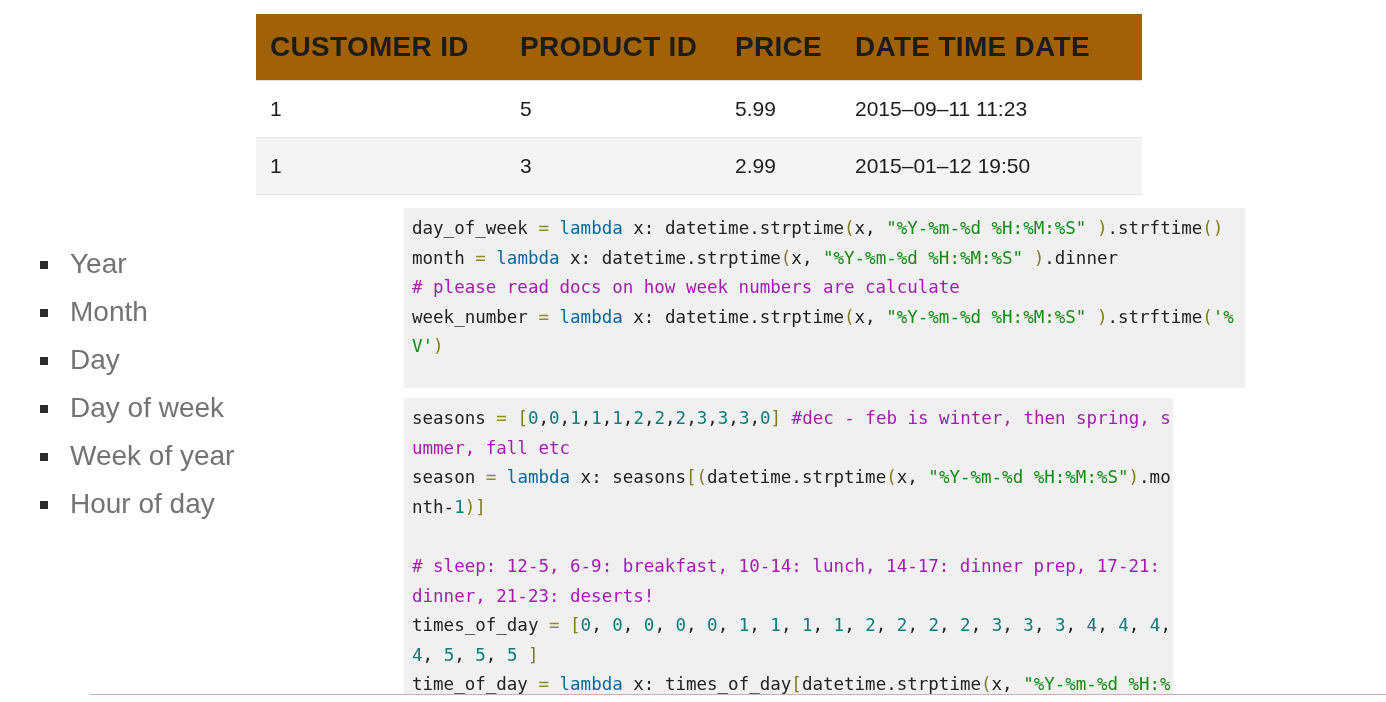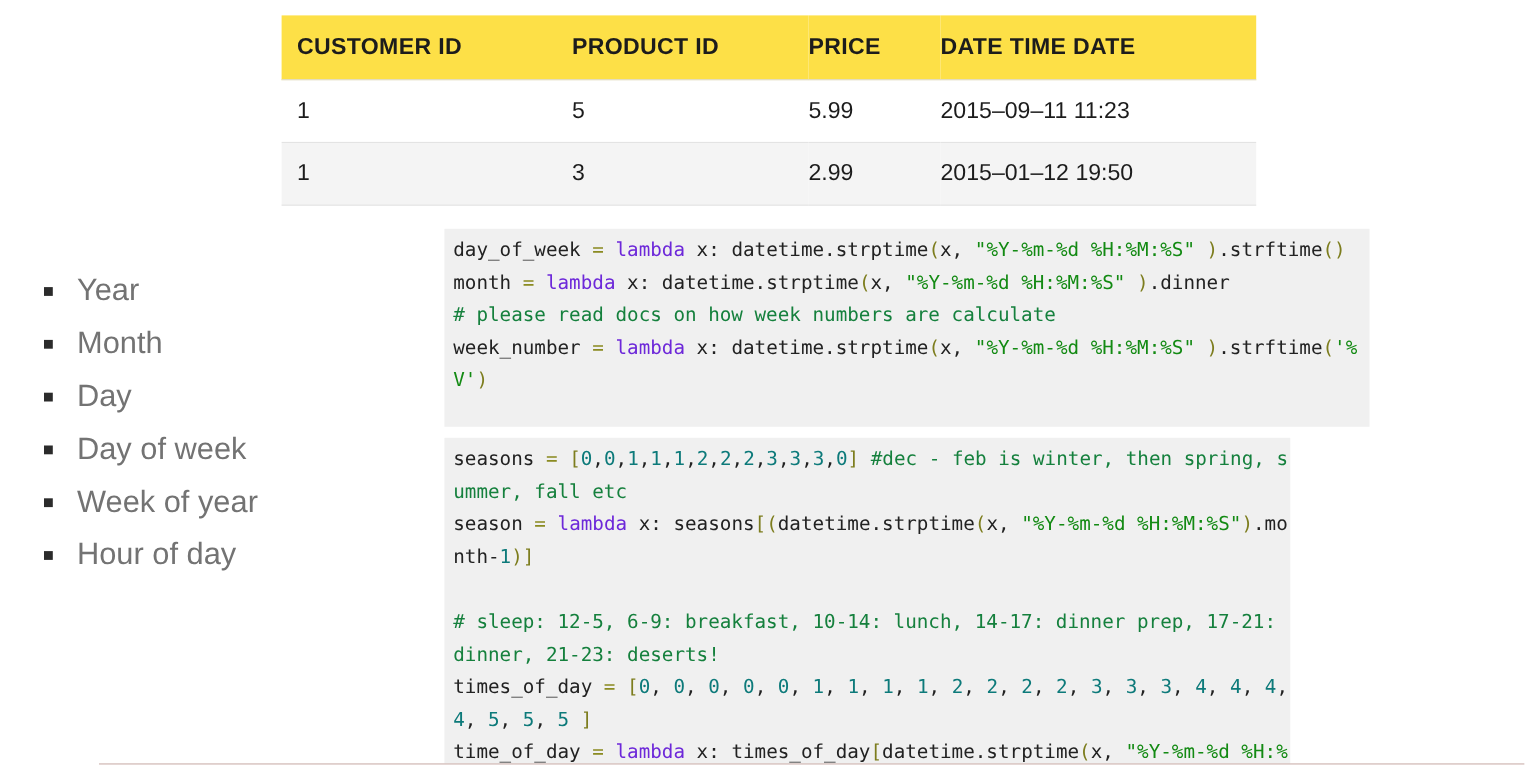--- a/index.html
+++ b/index.html
@@ -22,23 +22,23 @@
     left: 256px;
     top: 14px;
     width: 886px;
   }
   table.tbl {
     border-collapse: collapse;
     width: 100%;
     table-layout: fixed;
   }
   table.tbl th {
-    background: #fde047;
+    background: #a16207;
     text-align: left;
-    font-size: 21px;
+    font-size: 28px;
     font-weight: bold;
     letter-spacing: 0.3px;
     color: #1c1c1c;
     padding: 17px 0 17px 0;
     border-bottom: 1px solid #dddddd;
   }
   table.tbl td {
     text-align: left;
     font-size: 21px;
     font-weight: normal;
@@ -105,23 +105,23 @@
     height: 180px;
   }
   #code-block-seasons {
     left: 404px;
     top: 398px;
     width: 769px;
     height: 296px;
   }
 
   
-  .kw  { color: #6d28d9; }
+  .kw  { color: #0369a1; }
   .str { color: #138a13; }
-  .com { color: #15803d; }
+  .com { color: #a21caf; }
   .num { color: #0d7a7a; }
   .op  { color: #8b8b22; }
   .pun { color: #7d7d1e; }
 
   
   #bottom-rule {
     position: absolute;
     left: 90px;
     top: 694px;
     width: 1296px;

